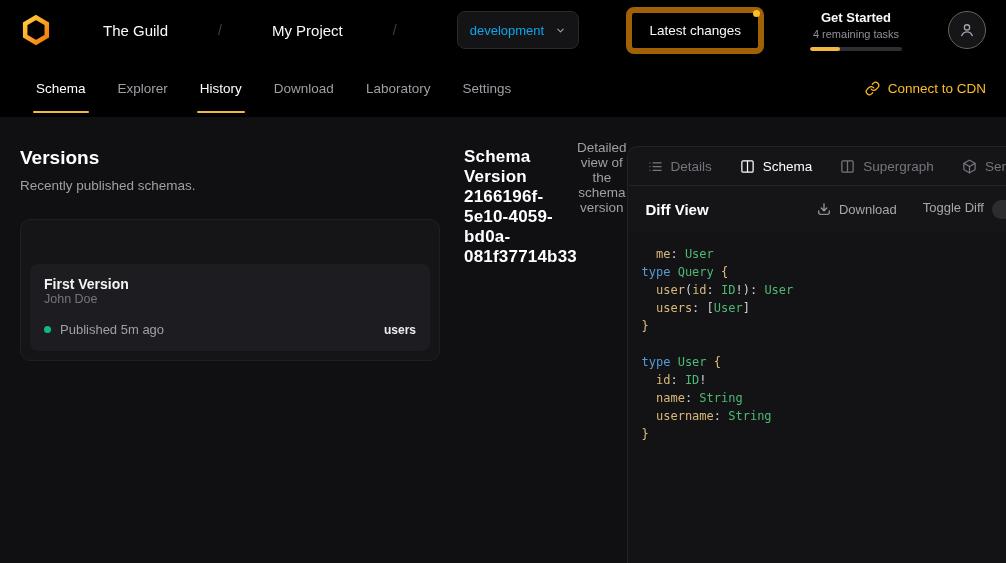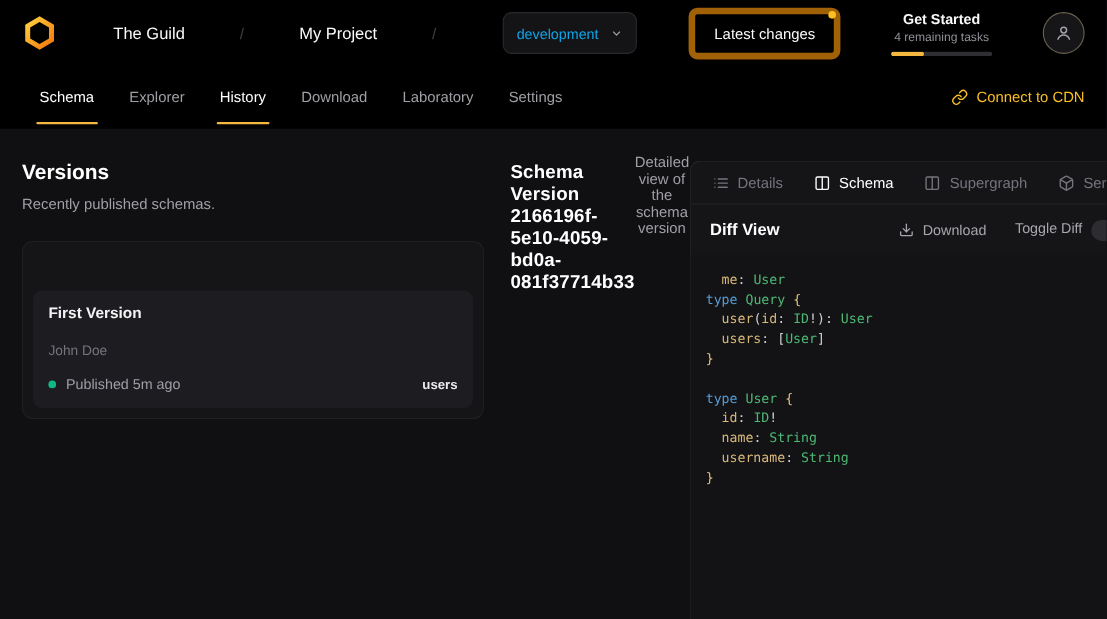--- a/index.html
+++ b/index.html
@@ -71,21 +71,21 @@
 
   .section-title { font-size:19px; font-weight:700; color:#fff; margin-top:16px; }
   .section-sub { font-size:13.5px; color:#9f9fa6; margin-top:9px; }
 
   .versions-card {
     margin-top:26px; background:#151518; border:1px solid #1f1f23;
     border-radius:10px; padding:44px 9px 9px;
   }
   .version-item { background:#1d1d21; border-radius:8px; padding:12px 14px 14px; cursor:pointer; }
   .vi-name { font-size:14px; font-weight:600; color:#f4f4f5; }
-  .vi-author { font-size:12.5px; color:#74747d; margin-top:20px; }
+  .vi-author { font-size:12.5px; color:#74747d; margin-top:0; }
   .vi-status-row { display:flex; align-items:center; margin-top:16px; }
   .pub-dot { width:7px; height:7px; border-radius:50%; background:#10b981; margin-right:9px; }
   .vi-status { font-size:13px; color:#9f9fa6; }
   .vi-service { margin-left:auto; font-size:12px; font-weight:700; color:#ececf0; }
 
   .detail-title { font-size:17px; font-weight:700; color:#fff; margin-top:16px; letter-spacing:.2px; }
   .detail-sub { font-size:13.5px; color:#9f9fa6; margin-top:9px;text-align:center; }
 
   .panel {
     margin-top:15px; flex:1; min-height:0;

